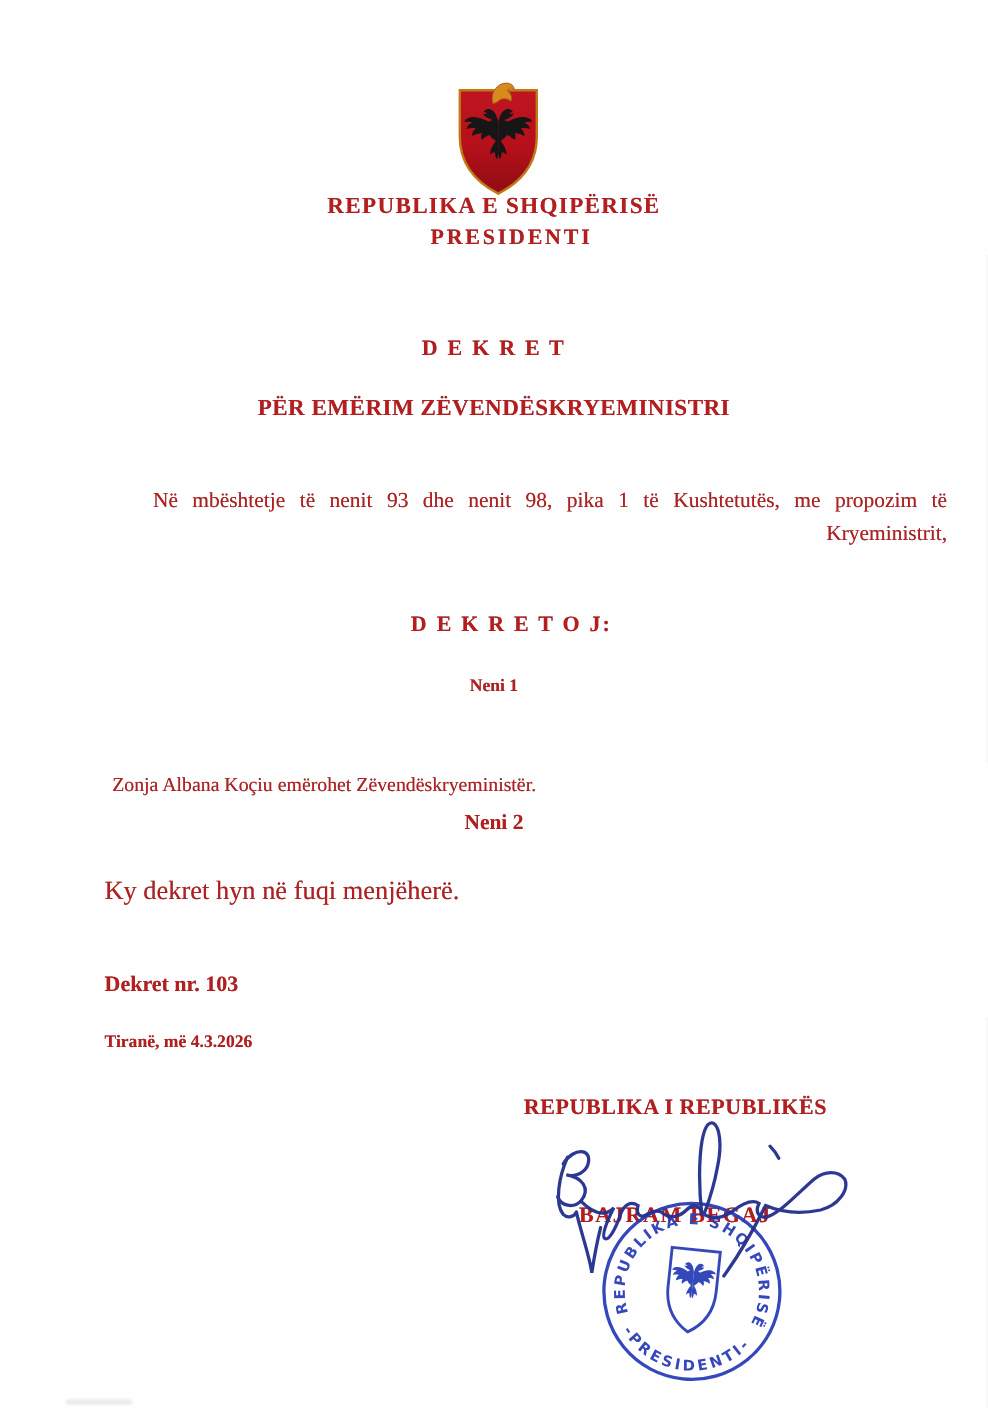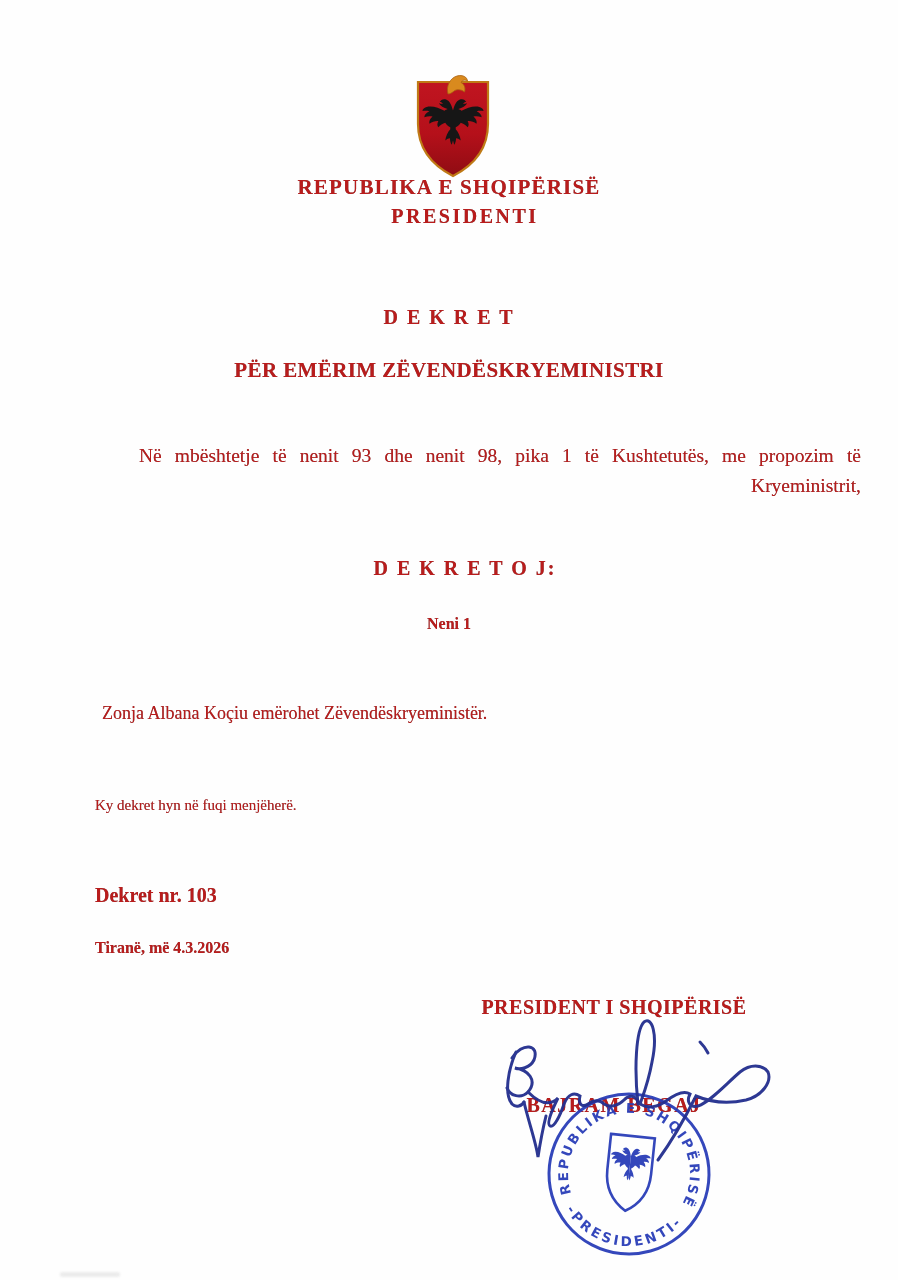--- a/index.html
+++ b/index.html
@@ -19,21 +19,21 @@
   .hdr-office{top:205px;font-size:20px;font-weight:bold;letter-spacing:2.5px;padding-left:32px;}
   .decree-title{top:306px;font-size:20px;font-weight:bold;letter-spacing:2px;}
   .decree-subtitle{top:358px;font-size:21px;font-weight:bold;letter-spacing:0.4px;}
   .preamble{left:95px;width:722px;top:441px;font-size:19.5px;line-height:30px;margin-left:44px;}
   .preamble .l1{text-align:justify;text-align-last:justify;}
   .preamble .l2{text-align:right;}
   .dekretoj{top:557px;font-size:20px;font-weight:bold;letter-spacing:2px;padding-left:32px;}
   .neni1{top:615px;font-size:16px;font-weight:bold;}
   .art1{left:102px;top:671px;font-size:18px;margin-top:32px;}
   .neni2{top:738px;font-size:19.5px;font-weight:bold;}
-  .art2{left:95px;top:797px;font-size:15px;}
+  .art2{left:95px;top:797px;font-size:24px;}
   .decree-no{left:95px;top:884px;font-size:20px;font-weight:bold;}
   .place-date{left:95px;top:939px;font-size:16px;font-weight:bold;}
   .pres-title{left:428px;width:372px;top:996px;text-align:center;font-size:20px;font-weight:bold;letter-spacing:0.5px;z-index:10;}
   .pres-name{left:428px;width:372px;top:1094px;text-align:center;font-size:20px;font-weight:bold;letter-spacing:1.5px;z-index:10;}
   .signature-svg{left:488px;top:1008px;z-index:40;}
   .stamp-svg{left:529px;top:1074px;z-index:30;opacity:0.95;transform:rotate(6deg);}
   .stamp-text{font-family:"DejaVu Sans","Liberation Sans",sans-serif;font-weight:600;}
   .arms-svg{left:407px;top:72px;}
   .scan-artifact{left:60px;top:1272px;width:60px;height:5px;background:#9a9a9a;opacity:0.18;filter:blur(1.2px);border-radius:2px;}
 </style>
@@ -90,26 +90,27 @@
   <div class="abs ctr scan decree-title">D E K R E T</div>
 
   <div class="abs scan preamble">
     <div class="l1">Në mbështetje të nenit 93 dhe nenit 98, pika 1 të Kushtetutës, me propozim të</div>
     <div class="l2">Kryeministrit,</div>
   </div>
 
   <div class="abs ctr scan dekretoj">D E K R E T O J:</div>
   <div class="abs ctr scan neni1">Neni 1</div>
   <div class="abs scan art1">Zonja Albana Koçiu emërohet Zëvendëskryeministër.</div>
+  <div class="abs ctr scan neni2">Neni 2</div>
   <div class="abs scan art2">Ky dekret hyn në fuqi menjëherë.</div>
 
   <div class="abs scan decree-no">Dekret nr. 103</div>
   <div class="abs scan place-date">Tiranë, më 4.3.2026</div>
 
-  <div class="abs scan pres-title">PRESIDENT I SHQIPËRISË</div>
+  <div class="abs scan pres-title">REPUBLIKA I REPUBLIKËS</div>
   <div class="abs scan pres-name">BAJRAM BEGAJ</div>
 
   <svg class="abs signature-svg" width="320" height="230" viewBox="0 0 320 230">
     <g fill="none" stroke="#25308f" stroke-width="3" stroke-linecap="round" opacity="0.96">
       <path d="M28 44 C20 62 16 86 24 96 C28 100 34 98 36 94"></path>
       <path d="M24 50 C34 34 52 36 46 52 C42 60 32 62 27 60 C40 62 50 72 40 84 C33 91 22 88 19 80"></path>
       <path d="M36 94 C40 112 48 134 50 149 C52 136 55 120 58 108"></path>
       <path d="M40 84 C52 96 62 98 70 90 C64 102 58 116 62 118 C66 120 72 108 76 96 C80 86 86 84 92 88 C90 96 94 100 100 96 C106 92 112 92 116 96 C122 100 130 98 136 92 C142 86 148 88 150 94"></path>
       <path d="M150 96 C146 60 148 22 156 14 C164 8 170 26 164 54 C160 76 154 90 152 96 C160 101 170 99 178 93 C186 87 196 82 202 86 C198 94 202 100 210 98 C222 94 238 76 252 64 C262 56 274 56 280 64 C284 74 274 88 258 92 C240 96 222 94 208 88 C200 104 186 130 170 152"></path>
       <path d="M212 34 C215 37 218 41 220 45"></path>

